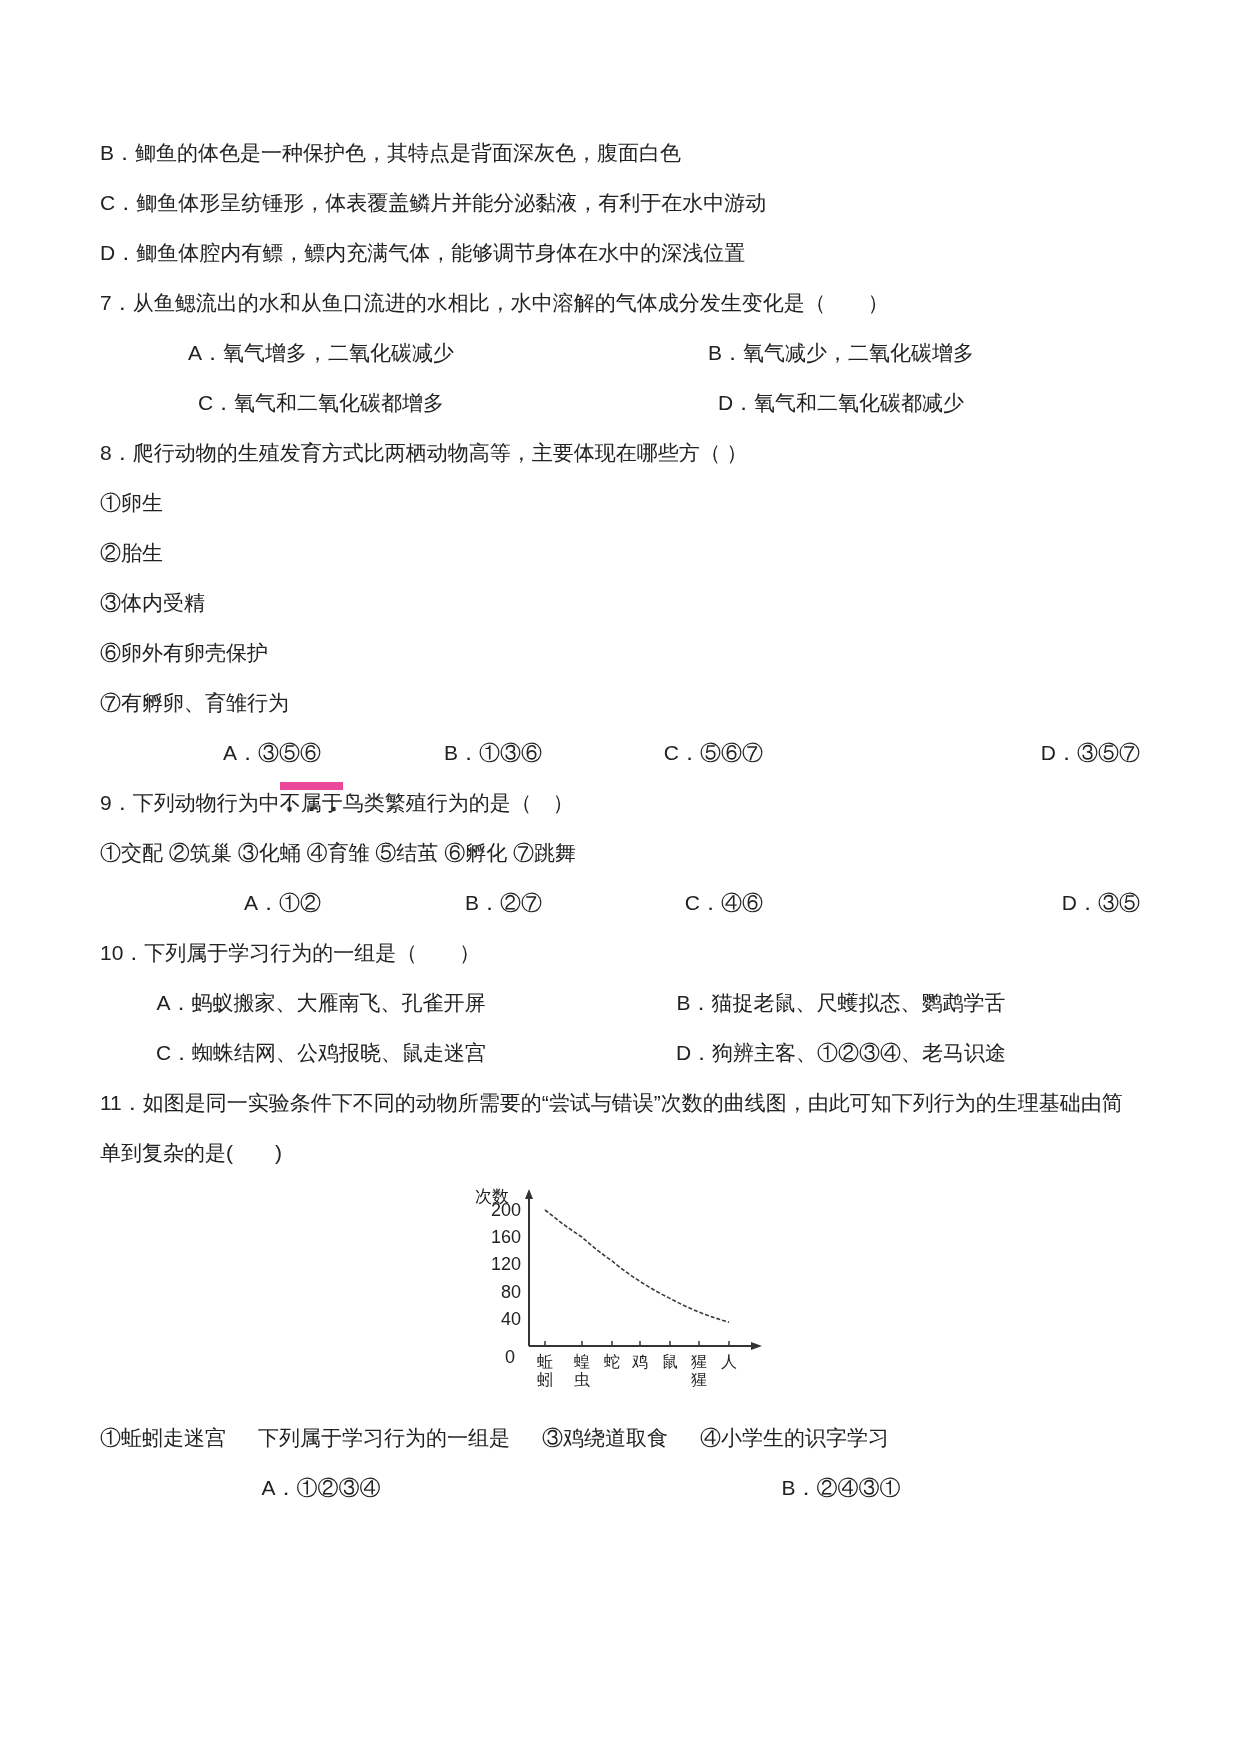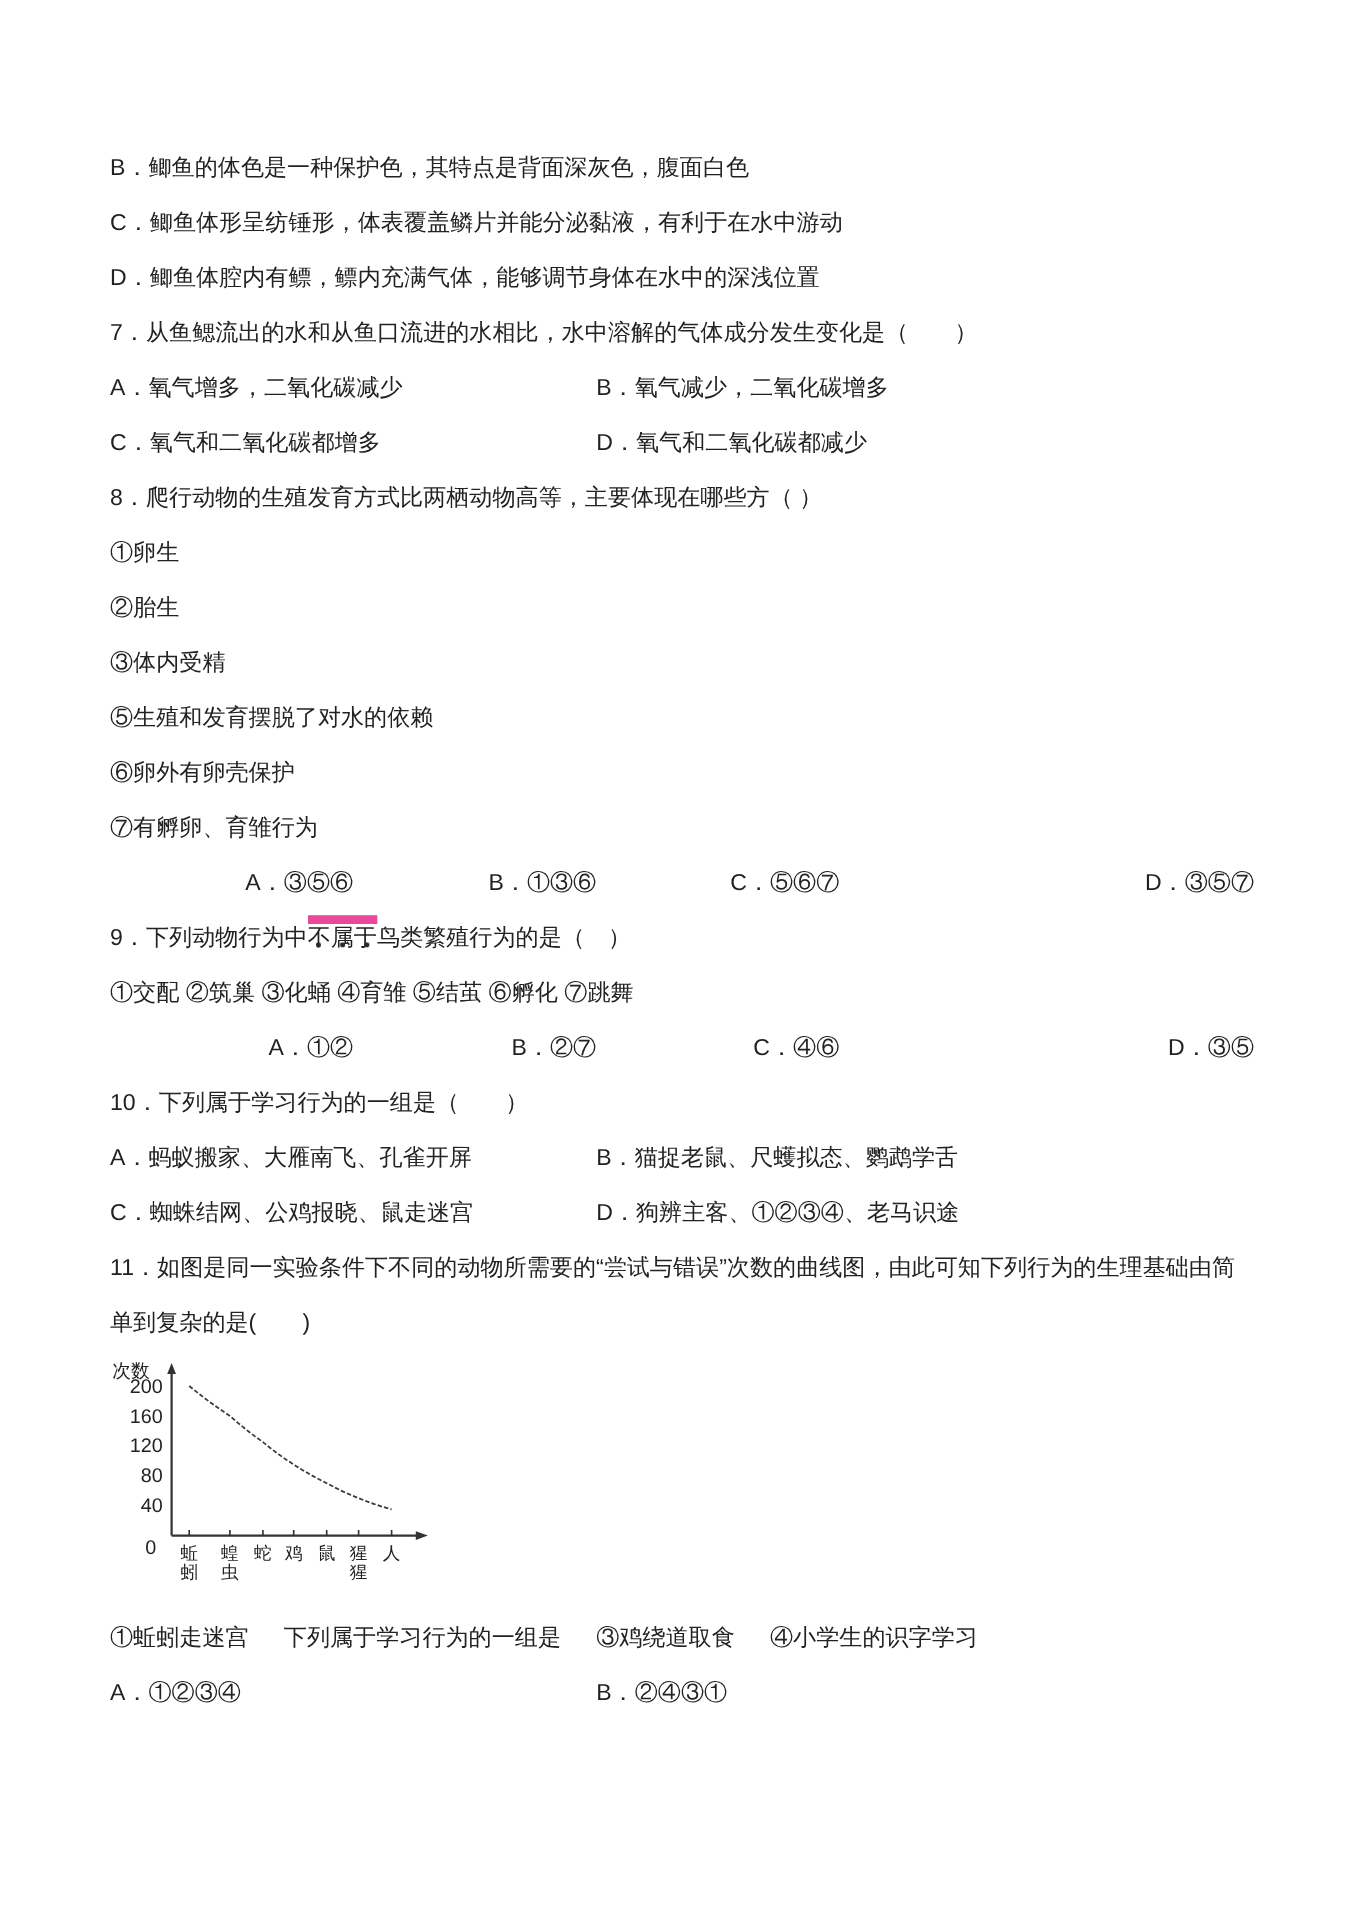--- a/index.html
+++ b/index.html
@@ -4,30 +4,30 @@
 <style>
   html,body{margin:0;padding:0;background:#ffffff;}
   .page{
     width:1240px; height:1754px; margin:0 auto; background:#ffffff;
     box-sizing:border-box; padding:128px 100px 40px 100px;
     font-family:"Liberation Sans", sans-serif;
     font-size:21px; color:#222; overflow:hidden;
   }
   .line{ line-height:50px; margin:0; white-space:nowrap; }
   .wrapline{ line-height:50px; margin:0; white-space:normal; }
-  .row2{ display:grid; grid-template-columns:442px 1fr; line-height:50px; }
+  .row2{ display:grid; grid-template-columns:442px 1fr; line-height:50px;text-align:center; }
   .row4{ display:grid; grid-template-columns:221px 221px 221px 1fr; line-height:50px;text-align:right; }
   .itemsflex{ display:flex; gap:32px; line-height:50px; }
   .emph{ position:relative; border-top:8px solid #ec4899; padding-top:1px; }
   .emph::after{
     content:""; position:absolute; left:2px; right:2px; bottom:2px; height:6px;
     background-image:radial-gradient(circle, #2b2b2b 2.2px, rgba(0,0,0,0) 2.6px);
     background-size:22px 6px; background-position:center bottom; background-repeat:repeat-x;
   }
-  .chartbox{ margin:8px 0 10px -6px; }
+  .chartbox{ margin:8px 0 10px -6px;text-align:center; }
   .chartbox svg text{ font-family:"Liberation Sans", sans-serif; }
 </style>
 </head>
 <body>
 
 <div class="page">
 
   <p class="line">B．鲫鱼的体色是一种保护色，其特点是背面深灰色，腹面白色</p>
   <p class="line">C．鲫鱼体形呈纺锤形，体表覆盖鳞片并能分泌黏液，有利于在水中游动</p>
   <p class="line">D．鲫鱼体腔内有鳔，鳔内充满气体，能够调节身体在水中的深浅位置</p>
@@ -39,21 +39,20 @@
   </div>
   <div class="row2">
     <span>C．氧气和二氧化碳都增多</span>
     <span>D．氧气和二氧化碳都减少</span>
   </div>
 
   <p class="line">8．爬行动物的生殖发育方式比两栖动物高等，主要体现在哪些方（ ）</p>
   <p class="line">①卵生</p>
   <p class="line">②胎生</p>
   <p class="line">③体内受精</p>
-  <p class="line">⑤生殖和发育摆脱了对水的依赖</p>
   <p class="line">⑥卵外有卵壳保护</p>
   <p class="line">⑦有孵卵、育雏行为</p>
   <div class="row4">
     <span>A．③⑤⑥</span>
     <span>B．①③⑥</span>
     <span>C．⑤⑥⑦</span>
     <span>D．③⑤⑦</span>
   </div>
 
   <p class="line"><span>9．下列动物行为中</span><span class="emph">不属于</span><span>鸟类繁殖行为的是（　）</span></p>

